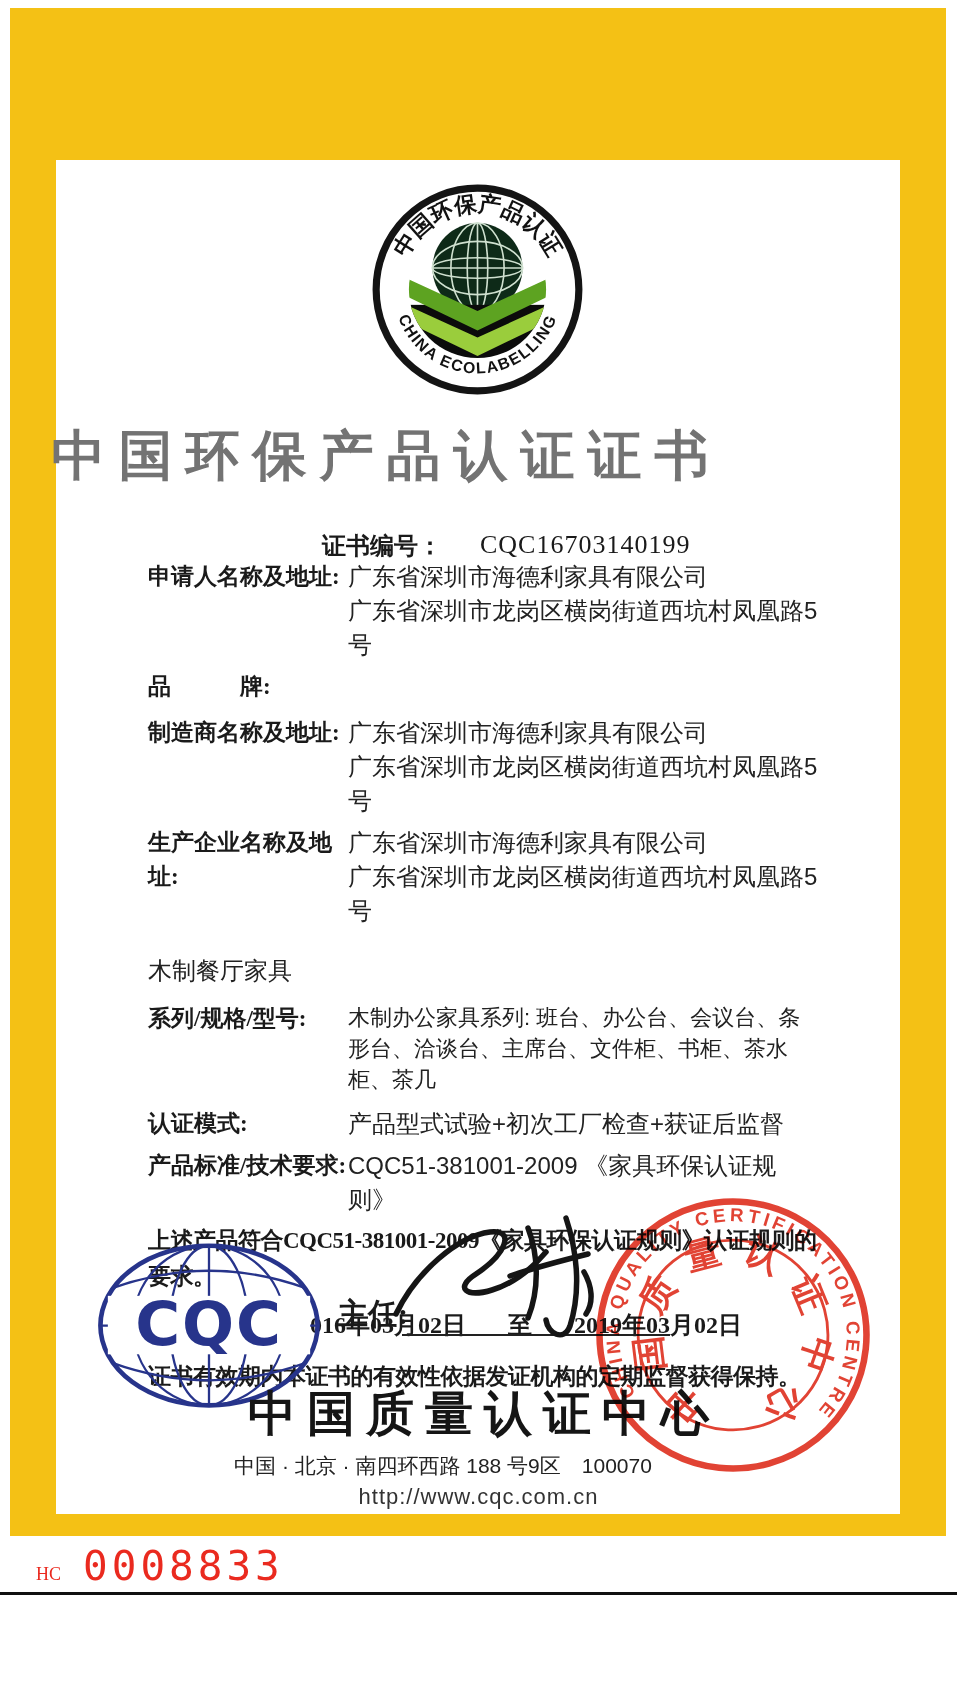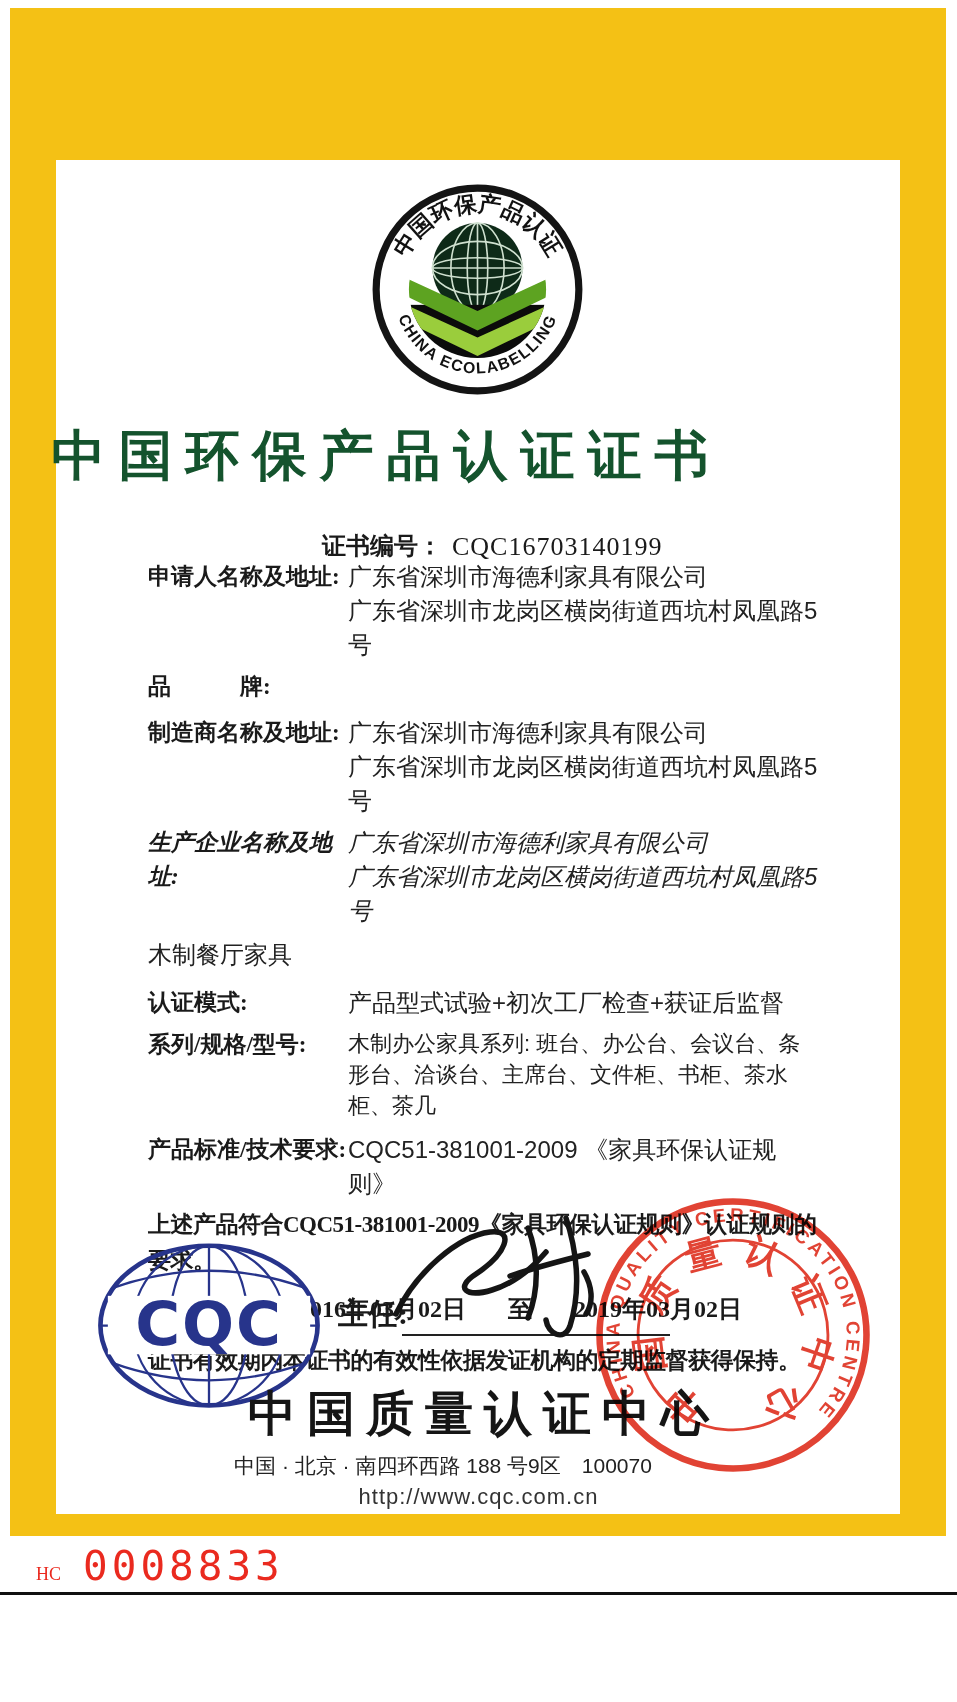--- a/index.html
+++ b/index.html
@@ -10,34 +10,34 @@
   
   .frame{position:absolute; left:10px; top:8px; width:936px; height:1528px;
          background:var(--frame-yellow,#f4c115);}
   .frame-inner{position:absolute; left:46px; top:152px; width:844px; height:1354px;
          background:#fff;}
   
   .ecolabel{position:absolute; left:370px; top:182px; width:215px; height:215px;}
   
   .title{position:absolute; left:0; top:420px; width:762px; text-align:center;
          font-size:54px; font-weight:bold; letter-spacing:13px; padding-left:11px;
-         box-sizing:border-box; font-family:"Liberation Sans",sans-serif; color:#14532d;}
-  
-  .certno{position:absolute; left:322px; top:530px; display:flex; align-items:flex-end;
-          font-family:"Liberation Serif",serif;}
+         box-sizing:border-box; font-family:"Liberation Sans",sans-serif; color:#737373;}
+  
+  .certno{position:absolute; left:322px; top:530px; display:flex; align-items:flex-start;
+          font-family:"Liberation Serif",serif;gap:28px;}
   .certno .lbl{font-size:24px; font-weight:bold;}
   .certno .val{font-size:26px; letter-spacing:1px; margin-left:10px;}
   
   .fields{position:absolute; left:148px; top:560px; width:672px;}
   .frow{display:flex; align-items:flex-start;}
   .flabel{flex:none; width:200px; font-family:"Liberation Serif",serif;
           font-weight:bold; font-size:23px; line-height:34px; white-space:pre-wrap;}
   .fvalue{flex:1; font-size:24px; line-height:34px; color:#222;}
   .fvalue .vline{display:block;}
-  .mb8{margin-bottom:8px;} .mb10{margin-bottom:10px;font-style:italic;} .mb12{margin-bottom:12px;}
+  .mb8{margin-bottom:8px;} .mb10{margin-bottom:26px;} .mb12{margin-bottom:12px;}
   .mb14{margin-bottom:14px;}
   .small .fvalue{font-size:22px; line-height:31px;}
   .statement{font-family:"Liberation Serif",serif; font-weight:bold; font-size:23px;
              letter-spacing:-0.5px; line-height:36px; margin:6px 0 14px 0;}
   .validity{display:flex; align-items:baseline; font-family:"Liberation Serif",serif;
             font-weight:bold; margin-bottom:14px;}
   .validity .flabel{width:150px;}
   .validity .vdate{font-size:24px;}
   .validity .vsep{font-size:24px; margin:0 42px;}
   
@@ -140,28 +140,28 @@
       <div class="fvalue">
         <span class="vline">广东省深圳市海德利家具有限公司</span>
         <span class="vline">广东省深圳市龙岗区横岗街道西坑村凤凰路5号</span>
       </div>
     </div>
 
     <div class="frow mb14">
       <div class="fvalue">木制餐厅家具</div>
     </div>
 
+    <div class="frow small mb12">
+      <span class="flabel">系列/规格/型号:</span>
+      <div class="fvalue">木制办公家具系列: 班台、办公台、会议台、条形台、洽谈台、主席台、文件柜、书柜、茶水柜、茶几</div>
+    </div>
+
     <div class="frow mb8">
       <span class="flabel">认证模式:</span>
       <div class="fvalue">产品型式试验+初次工厂检查+获证后监督</div>
-    </div>
-
-    <div class="frow small mb12">
-      <span class="flabel">系列/规格/型号:</span>
-      <div class="fvalue">木制办公家具系列: 班台、办公台、会议台、条形台、洽谈台、主席台、文件柜、书柜、茶水柜、茶几</div>
     </div>
 
     <div class="frow">
       <span class="flabel">产品标准/技术要求:</span>
       <div class="fvalue">CQC51-381001-2009 《家具环保认证规则》</div>
     </div>
 
     <p class="statement">上述产品符合CQC51-381001-2009《家具环保认证规则》认证规则的要求。</p>
 
     <div class="validity">

